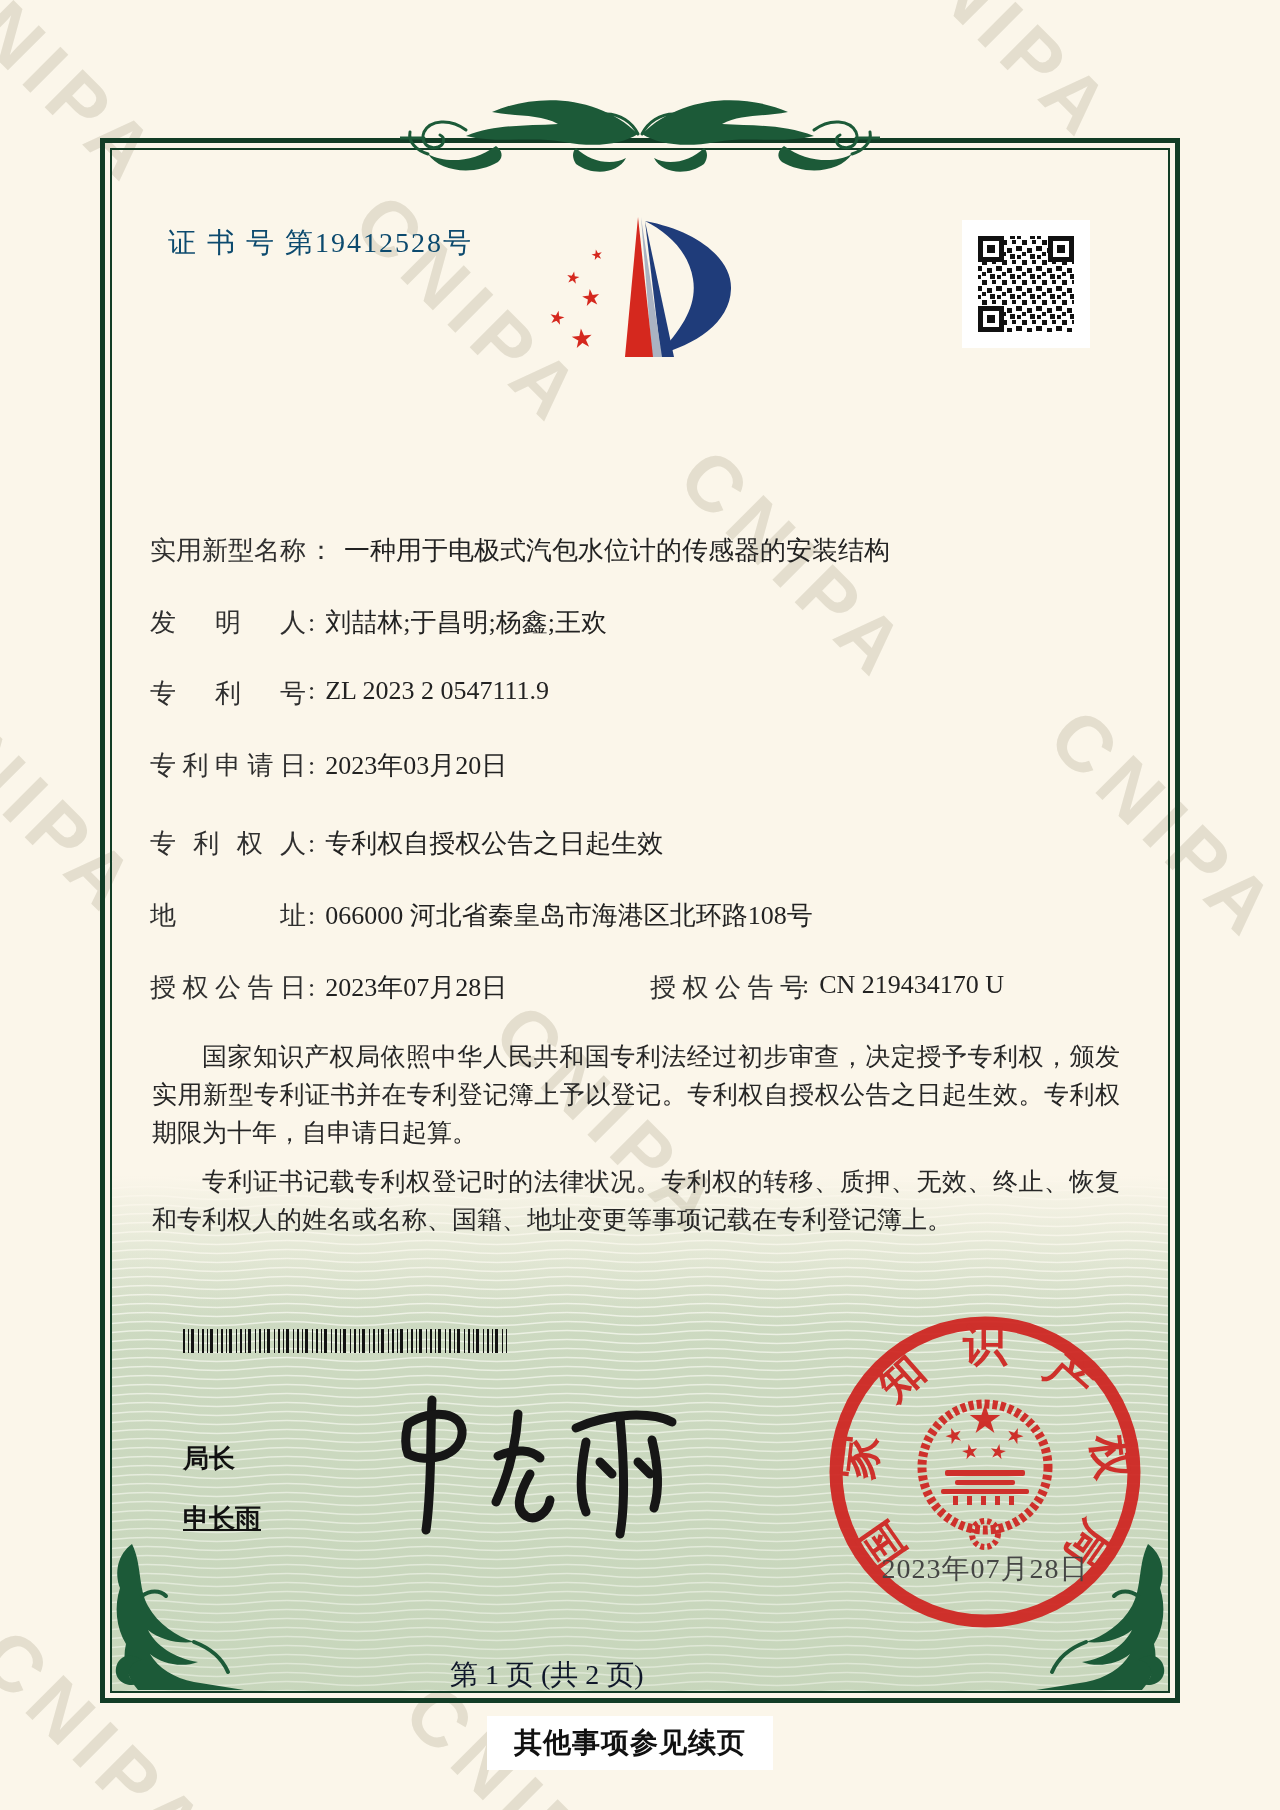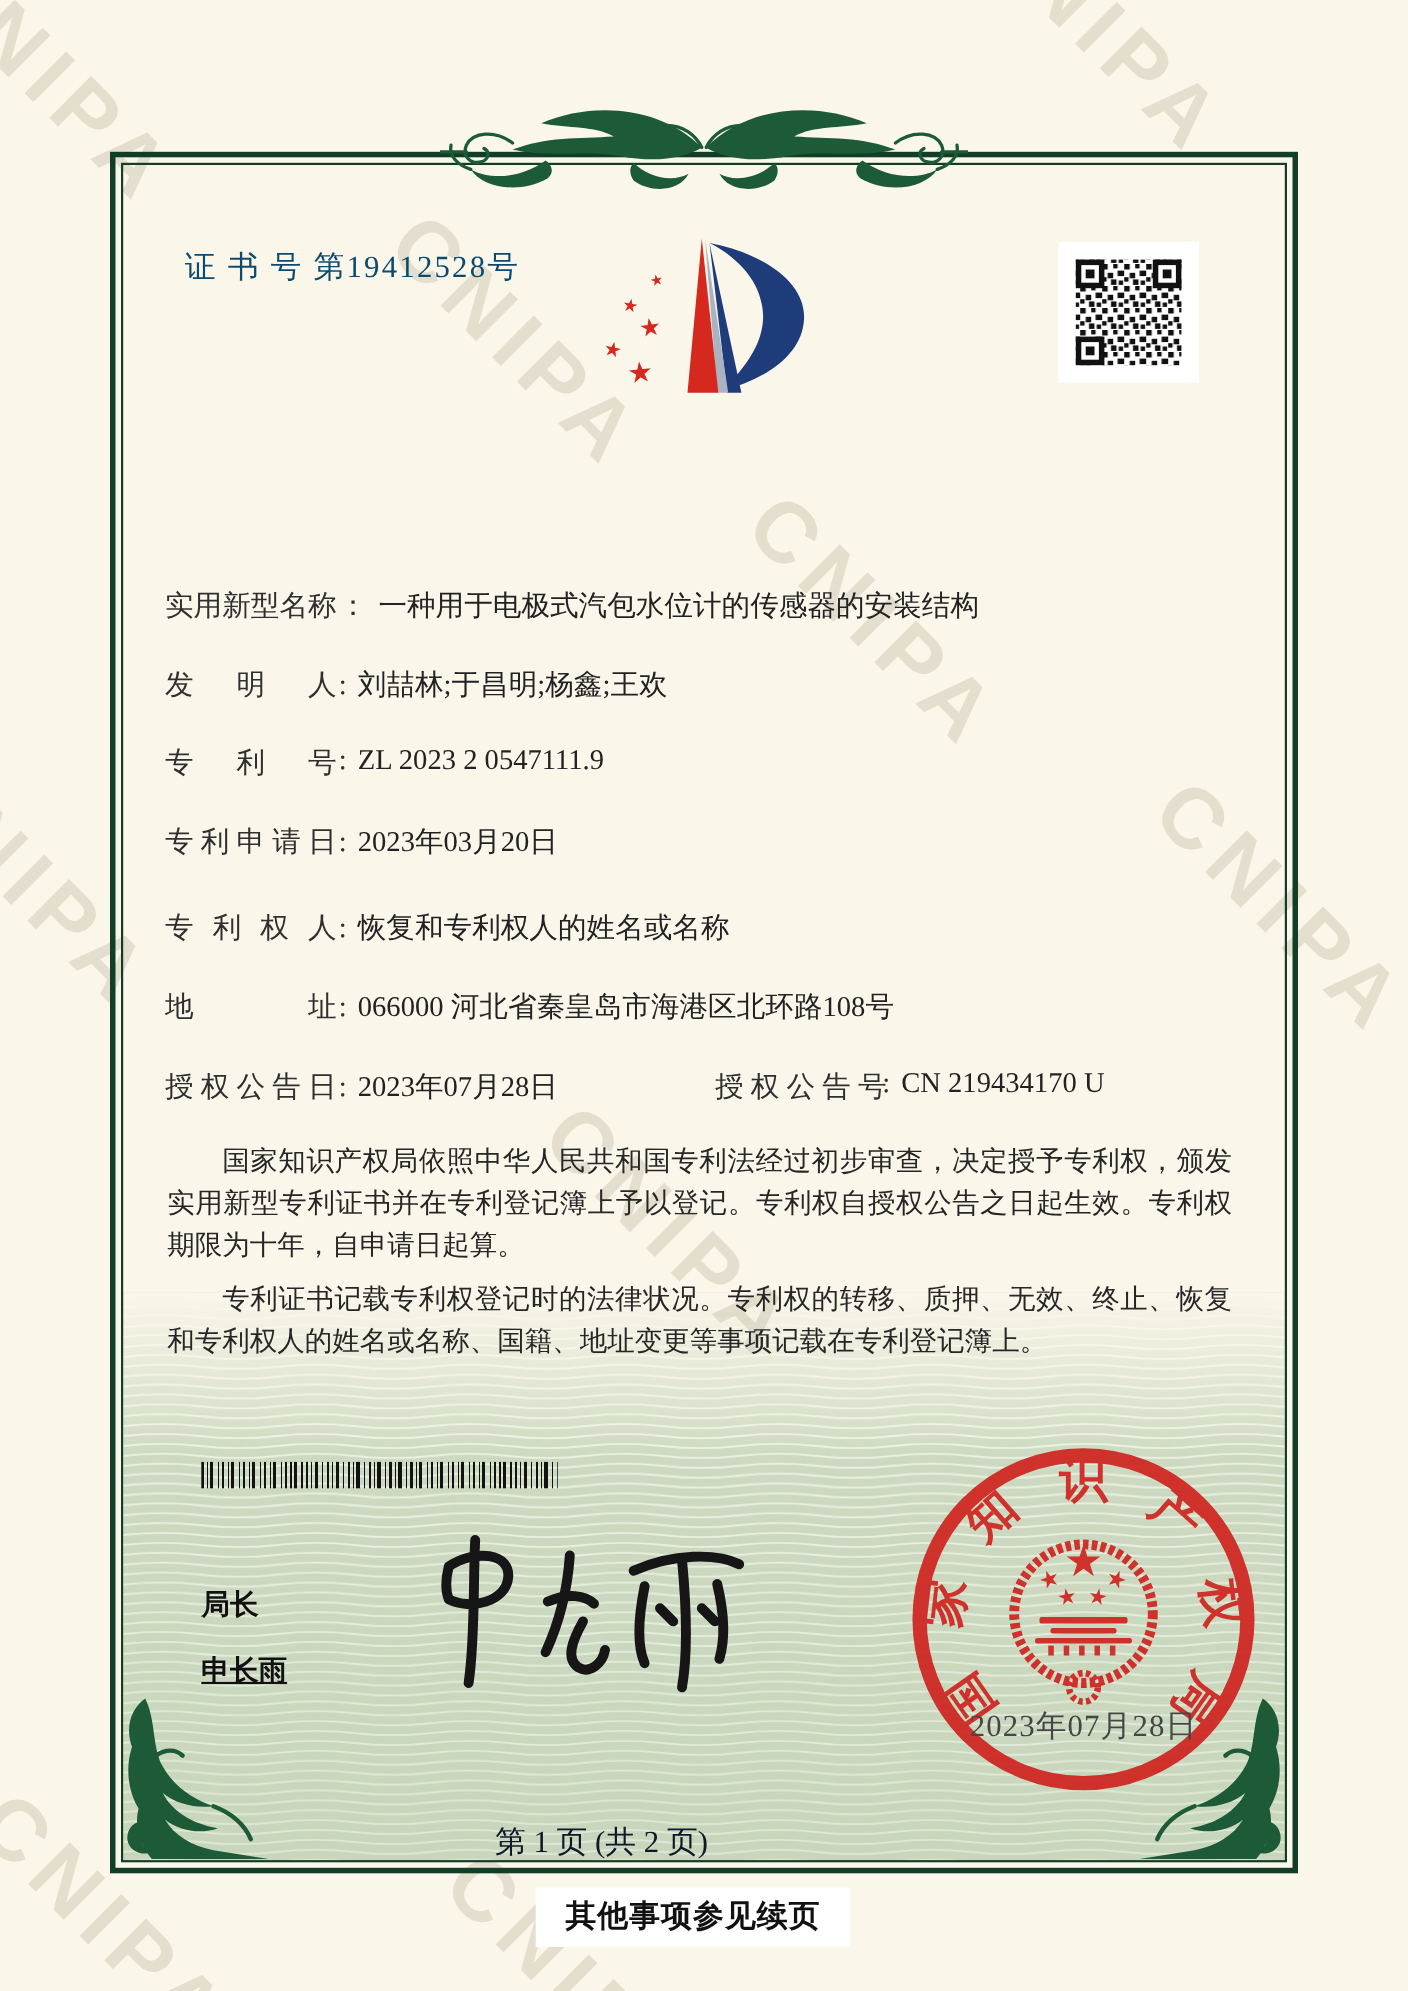--- a/index.html
+++ b/index.html
@@ -173,21 +173,21 @@
   <div class="frow" style="top:605px">
     <span class="flabel">发　明　人</span><span class="fsep">:</span><span class="fvalue">刘喆林;于昌明;杨鑫;王欢</span>
   </div>
   <div class="frow" style="top:676px">
     <span class="flabel">专　利　号</span><span class="fsep">:</span><span class="fvalue">ZL 2023 2 0547111.9</span>
   </div>
   <div class="frow" style="top:748px">
     <span class="flabel">专 利 申 请 日</span><span class="fsep">:</span><span class="fvalue">2023年03月20日</span>
   </div>
   <div class="frow" style="top:826px">
-    <span class="flabel">专 利 权 人</span><span class="fsep">:</span><span class="fvalue">恢复和专利权人的姓名或名称</span>
+    <span class="flabel">专 利 权 人</span><span class="fsep">:</span><span class="fvalue">专利权自授权公告之日起生效</span>
   </div>
   <div class="frow" style="top:898px">
     <span class="flabel">地　　　　址</span><span class="fsep">:</span><span class="fvalue">066000 河北省秦皇岛市海港区北环路108号</span>
   </div>
   <div class="frow" style="top:970px">
     <span class="flabel">授 权 公 告 日</span><span class="fsep">:</span><span class="fvalue">2023年07月28日</span>
     <span class="g2">
       <span class="flabel">授 权 公 告 号</span><span class="fsep">:</span><span class="fvalue">CN 219434170 U</span>
     </span>
   </div>

